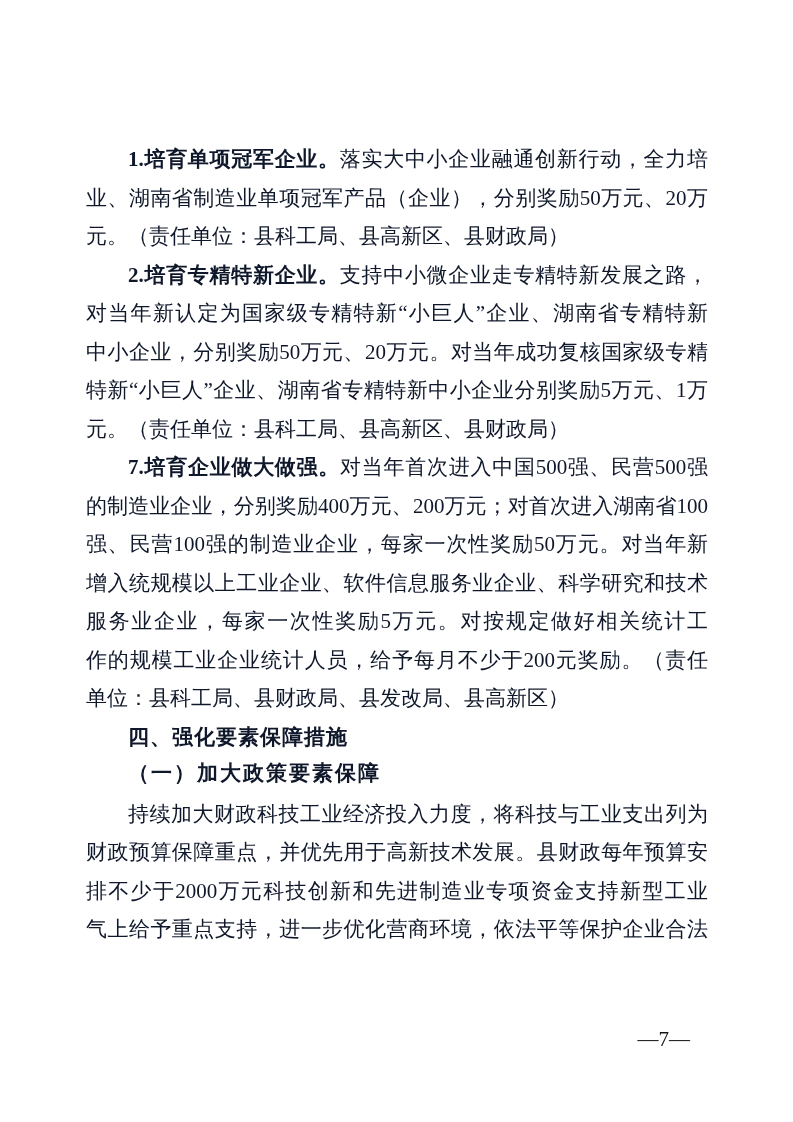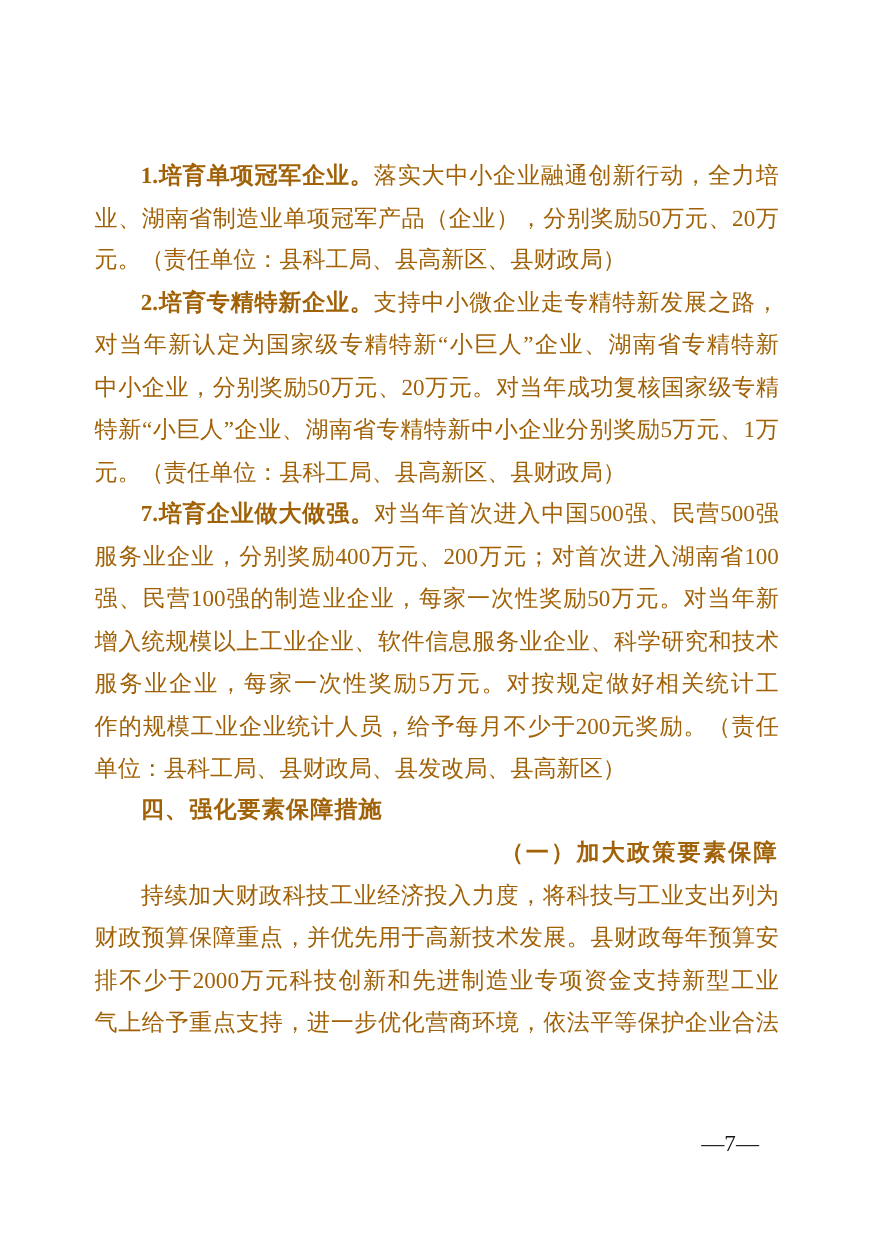--- a/index.html
+++ b/index.html
@@ -16,21 +16,21 @@
     color: #151515;
   }
   .content {
     position: absolute;
     left: 86px;
     top: 140px;
     width: 622px;
     font-family: "Liberation Serif", "DejaVu Serif", serif;
     font-size: 21px;
     line-height: 38.5px;
-    color: #a16207;
+    color: #0f172a;
   }
   .line {
     height: 38.5px;
     overflow: visible;
   }
   .indent {
     text-indent: 2em;
   }
   .just {
     text-align: justify;
@@ -44,24 +44,23 @@
     font-weight: 700;
   }
   .h1 {
     font-weight: 700;
     font-family: "Liberation Sans", "DejaVu Sans", sans-serif;
     text-indent: 2em;
     letter-spacing: 1px;
   }
   .h2 {
     font-weight: 700;
-    font-family: Liberation Serif, serif;
+    font-family: Liberation Mono, monospace;
     text-indent: 2em;
     letter-spacing: 2px;
-    text-align: right;
   }
   .footer {
     position: absolute;
     top: 1027px;
     right: 103px;
     font-family: "Liberation Serif", "DejaVu Serif", serif;
     font-size: 21px;
     color: #151515;
   }
 </style>
@@ -72,21 +71,21 @@
   <div class="content">
       <div class="line just indent"><span class="bold-lead">1.培育单项冠军企业。</span><span>落实大中小企业融通创新行动，全力培</span></div>
       <div class="line just"><span>业、湖南省制造业单项冠军产品（企业），分别奖励50万元、20万</span></div>
       <div class="line no-just"><span>元。（责任单位：县科工局、县高新区、县财政局）</span></div>
       <div class="line just indent"><span class="bold-lead">2.培育专精特新企业。</span><span>支持中小微企业走专精特新发展之路，</span></div>
       <div class="line just"><span>对当年新认定为国家级专精特新“小巨人”企业、湖南省专精特新</span></div>
       <div class="line just"><span>中小企业，分别奖励50万元、20万元。对当年成功复核国家级专精</span></div>
       <div class="line just"><span>特新“小巨人”企业、湖南省专精特新中小企业分别奖励5万元、1万</span></div>
       <div class="line no-just"><span>元。（责任单位：县科工局、县高新区、县财政局）</span></div>
       <div class="line just indent"><span class="bold-lead">7.培育企业做大做强。</span><span>对当年首次进入中国500强、民营500强</span></div>
-      <div class="line just"><span>服务业企业，分别奖励400万元、200万元；对首次进入湖南省100</span></div>
+      <div class="line just"><span>的制造业企业，分别奖励400万元、200万元；对首次进入湖南省100</span></div>
       <div class="line just"><span>强、民营100强的制造业企业，每家一次性奖励50万元。对当年新</span></div>
       <div class="line just"><span>增入统规模以上工业企业、软件信息服务业企业、科学研究和技术</span></div>
       <div class="line just"><span>服务业企业，每家一次性奖励5万元。对按规定做好相关统计工</span></div>
       <div class="line just"><span>作的规模工业企业统计人员，给予每月不少于200元奖励。（责任</span></div>
       <div class="line no-just"><span>单位：县科工局、县财政局、县发改局、县高新区）</span></div>
       <div class="line h1">四、强化要素保障措施</div>
       <div class="line h2">（一）加大政策要素保障</div>
       <div class="line just indent"><span>持续加大财政科技工业经济投入力度，将科技与工业支出列为</span></div>
       <div class="line just"><span>财政预算保障重点，并优先用于高新技术发展。县财政每年预算安</span></div>
       <div class="line just"><span>排不少于2000万元科技创新和先进制造业专项资金支持新型工业</span></div>

